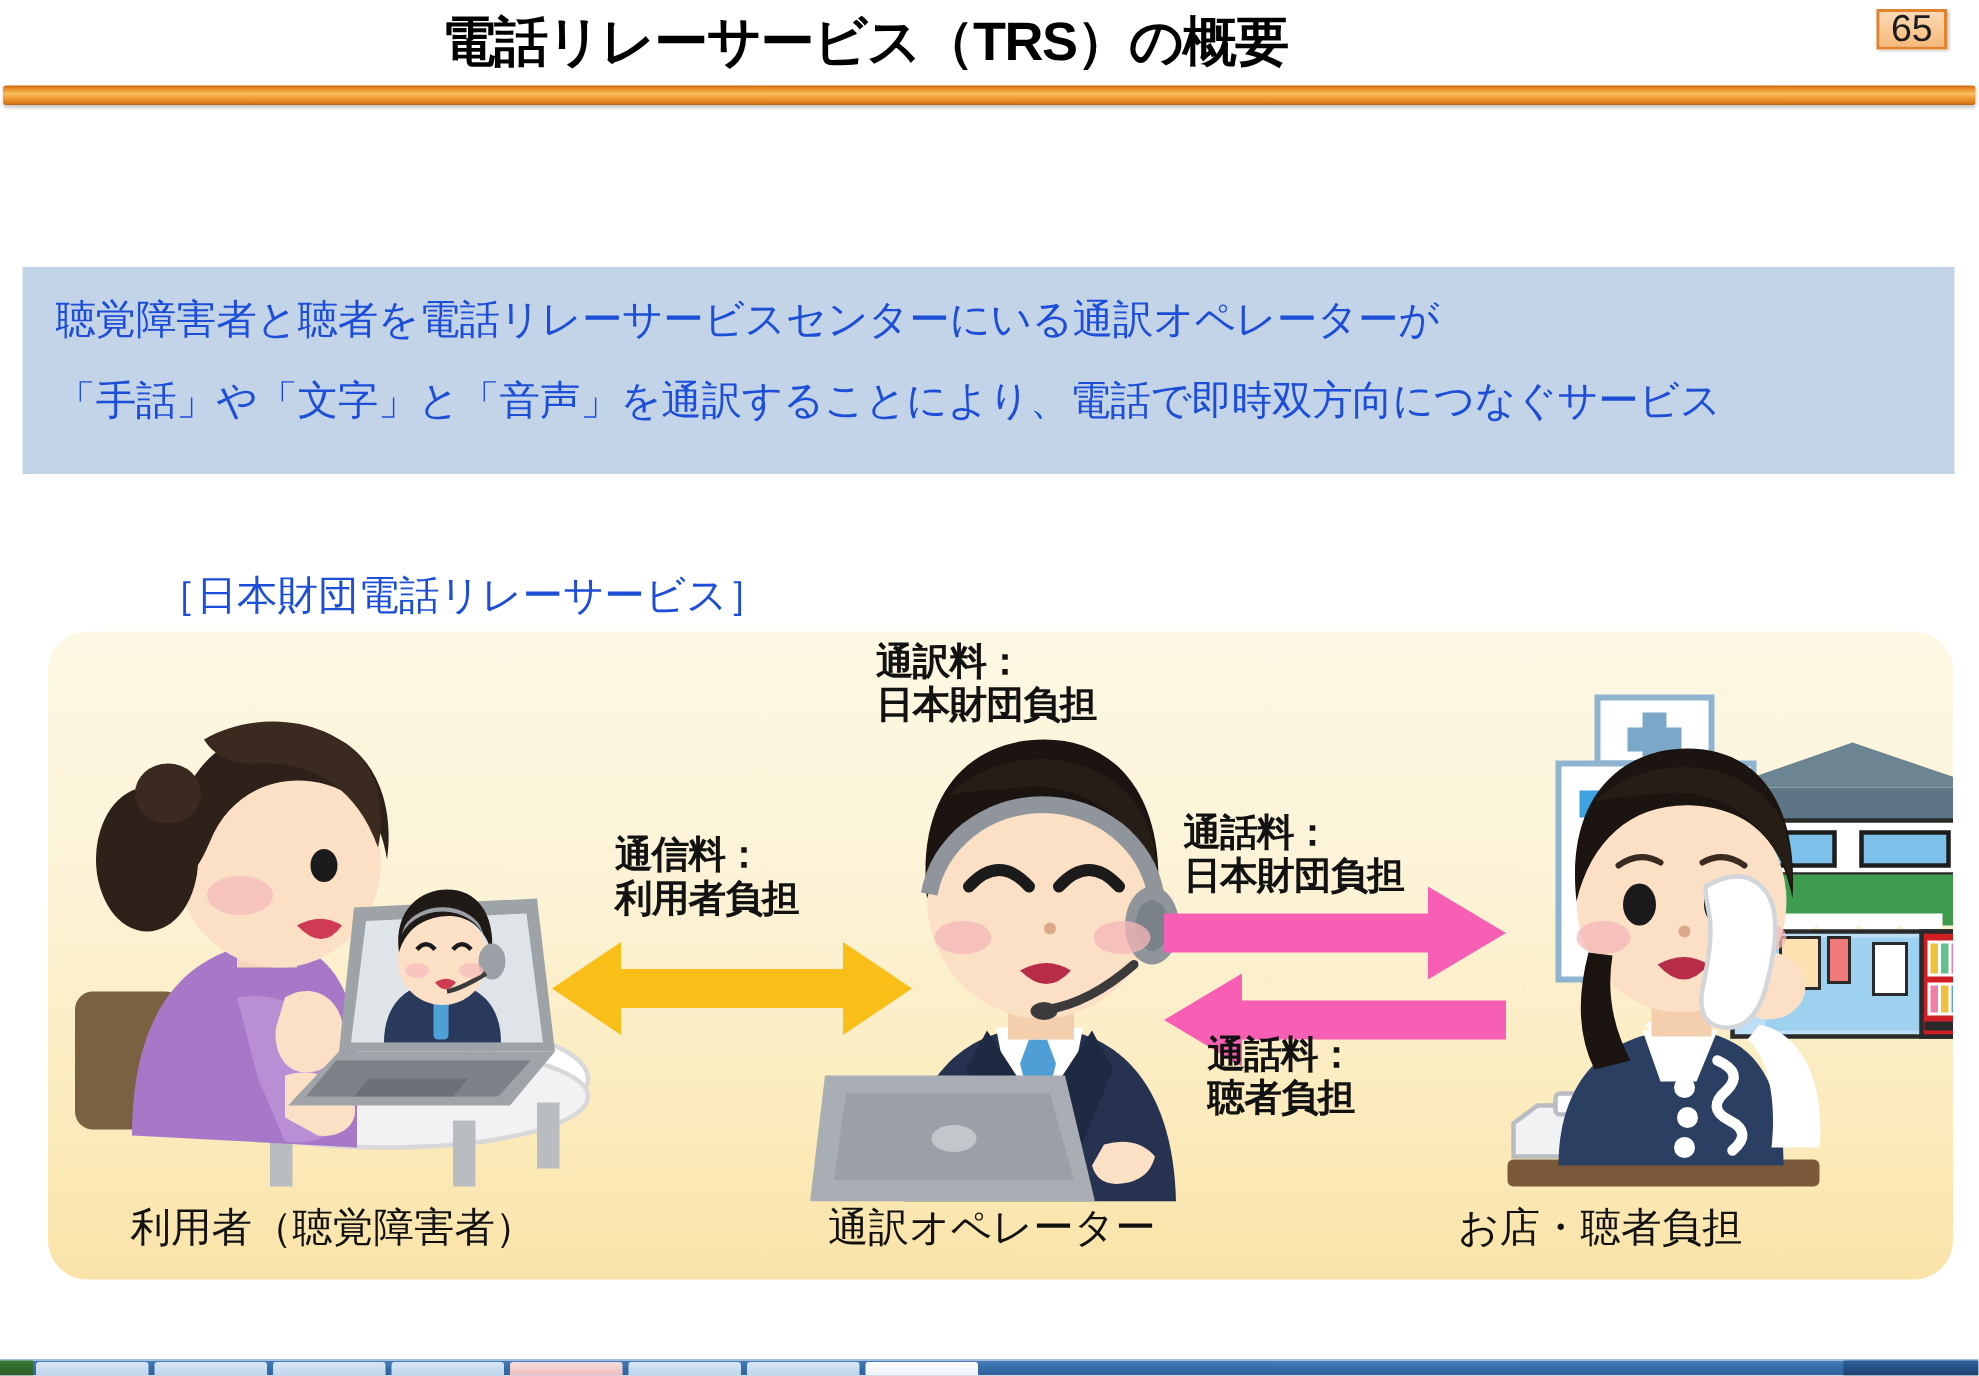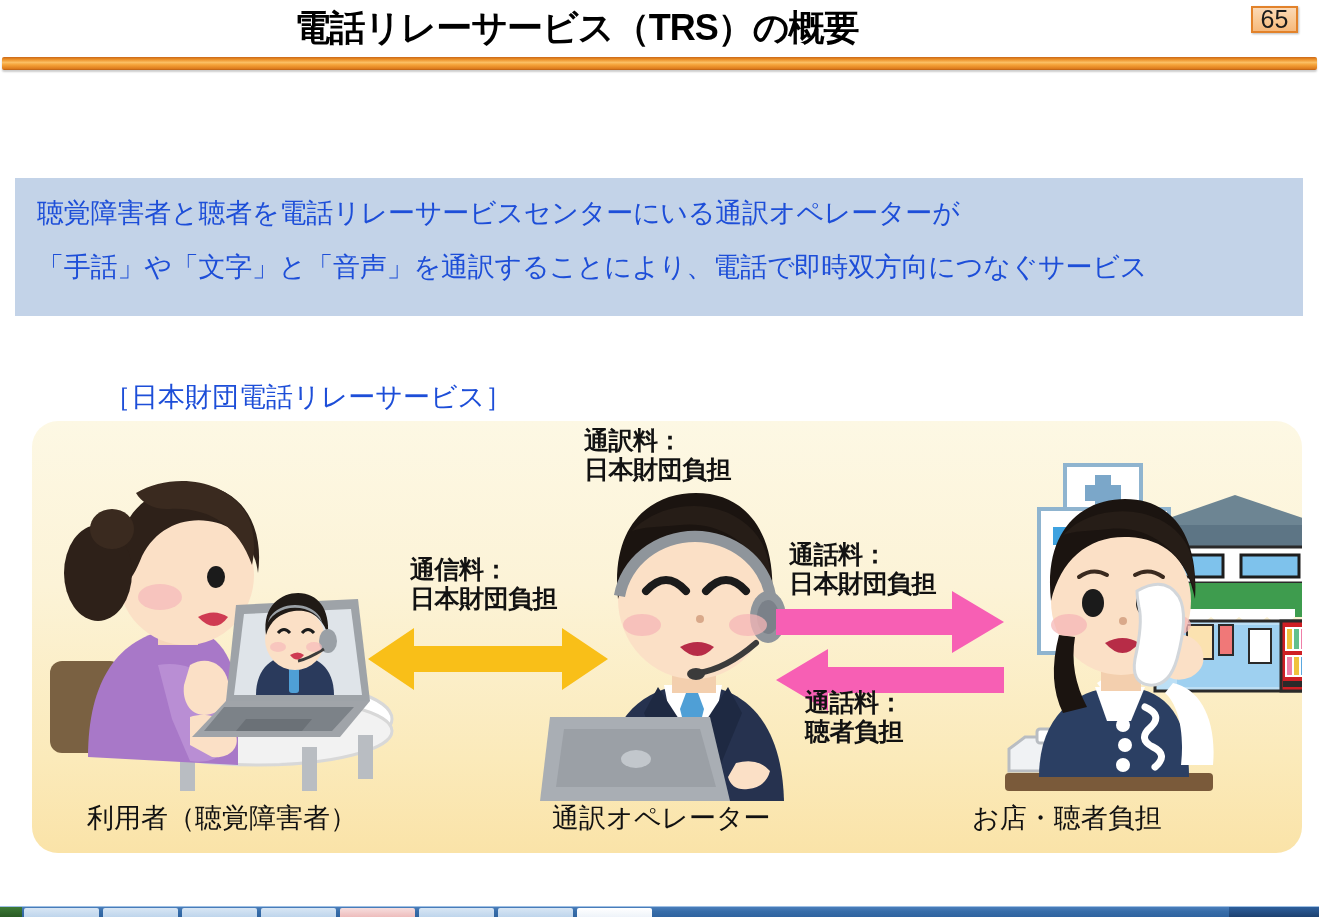--- a/index.html
+++ b/index.html
@@ -97,21 +97,20 @@
   }
 
   .lbl {
     position: absolute;
     font-size: 25px;
     font-weight: bold;
     color: #121212;
     line-height: 1.14;
     white-space: pre-line;
     letter-spacing: -.5px;
-    font-family: Liberation Serif, serif;
   }
   .lbl-center  { left: 552px; top: 6px; }
   .lbl-left    { left: 378px; top: 135px; }
   .lbl-right   { left: 757px; top: 120px; }
   .lbl-right2  { left: 773px; top: 268px; }
 
   .person-caption {
     position: absolute;
     font-size: 27px;
     color: #111111;
@@ -373,21 +372,21 @@
       <path d="M0 18 L176 18 L176 0 L228 31 L176 62 L176 44 L0 44 Z" fill="#f75fb4"></path>
     </svg>
 
     <svg style="position:absolute;left:744px;top:228px;" width="228" height="62" viewBox="0 0 228 62">
       <path d="M228 18 L52 18 L52 0 L0 31 L52 62 L52 44 L228 44 Z" fill="#f75fb4"></path>
     </svg>
 
     <div class="lbl lbl-center">通訳料：
 日本財団負担</div>
     <div class="lbl lbl-left">通信料：
-日本財団負担</div>
+利用者負担</div>
     <div class="lbl lbl-right">通話料：
 日本財団負担</div>
     <div class="lbl lbl-right2">通話料：
 聴者負担</div>
 
     <div class="person-caption cap-op">通訳オペレーター</div>
     <div class="person-caption cap-user">利用者（聴覚障害者）</div>
     <div class="person-caption cap-shop">お店・聴者負担</div>
   </div>
 

